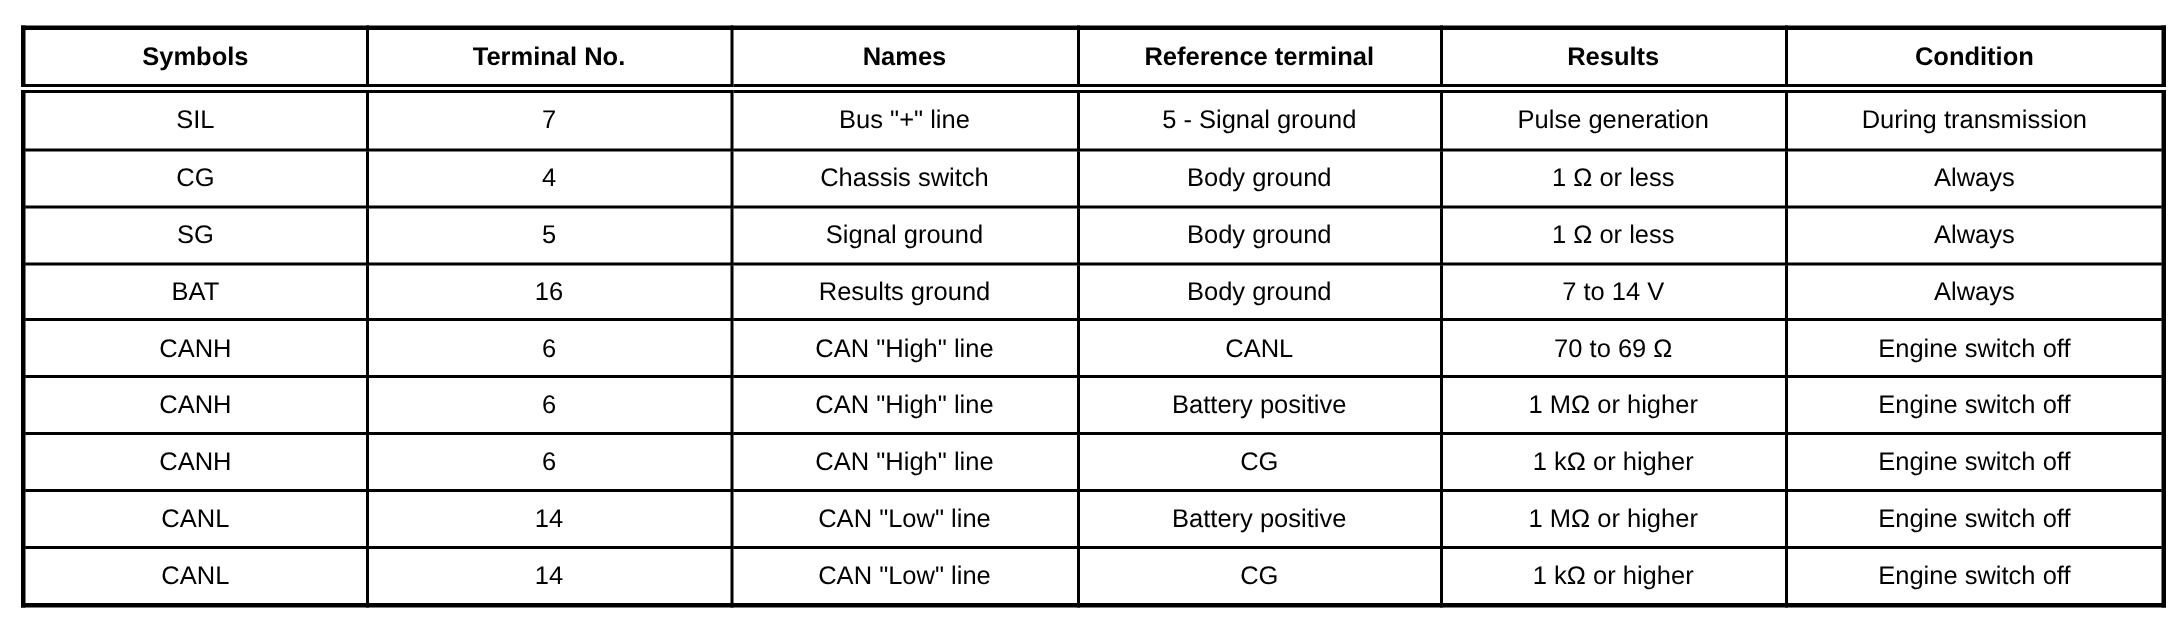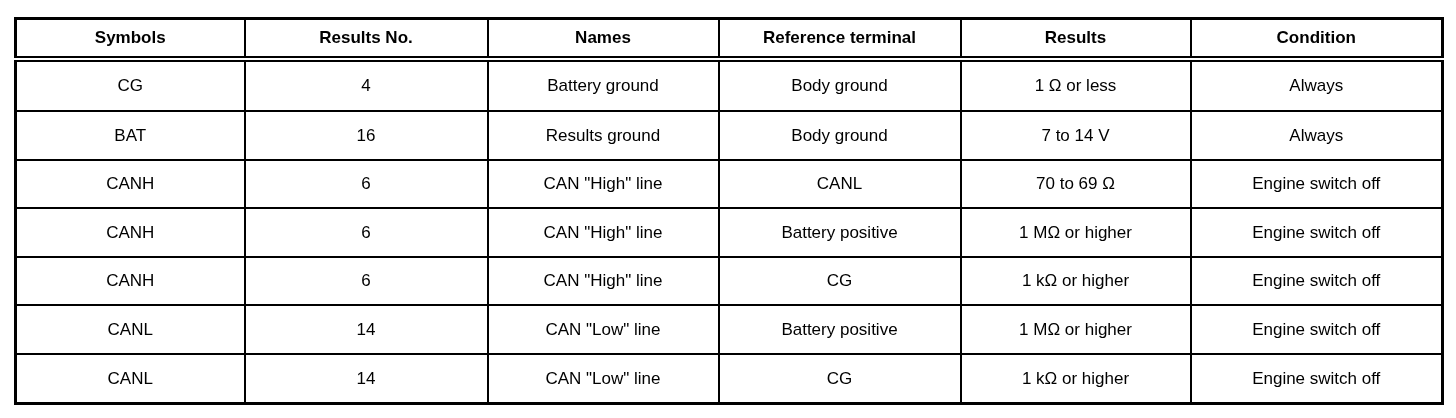--- a/index.html
+++ b/index.html
@@ -59,32 +59,48 @@
       <col style="width:229px">
       <col style="width:243px">
       <col style="width:231px">
       <col style="width:242px">
       <col style="width:230px">
       <col style="width:252px">
     </colgroup>
     <thead>
       <tr>
         <th>Symbols</th>
-        <th>Results No.</th>
+        <th>Terminal No.</th>
         <th>Names</th>
         <th>Reference terminal</th>
         <th>Results</th>
         <th>Condition</th>
       </tr>
     </thead>
     <tbody>
         <tr>
+          <td>SIL</td>
+          <td>7</td>
+          <td>Bus "+" line</td>
+          <td>5 - Signal ground</td>
+          <td>Pulse generation</td>
+          <td>During transmission</td>
+        </tr>
+        <tr>
           <td>CG</td>
           <td>4</td>
-          <td>Battery ground</td>
+          <td>Chassis switch</td>
+          <td>Body ground</td>
+          <td>1 Ω or less</td>
+          <td>Always</td>
+        </tr>
+        <tr>
+          <td>SG</td>
+          <td>5</td>
+          <td>Signal ground</td>
           <td>Body ground</td>
           <td>1 Ω or less</td>
           <td>Always</td>
         </tr>
         <tr>
           <td>BAT</td>
           <td>16</td>
           <td>Results ground</td>
           <td>Body ground</td>
           <td>7 to 14 V</td>

